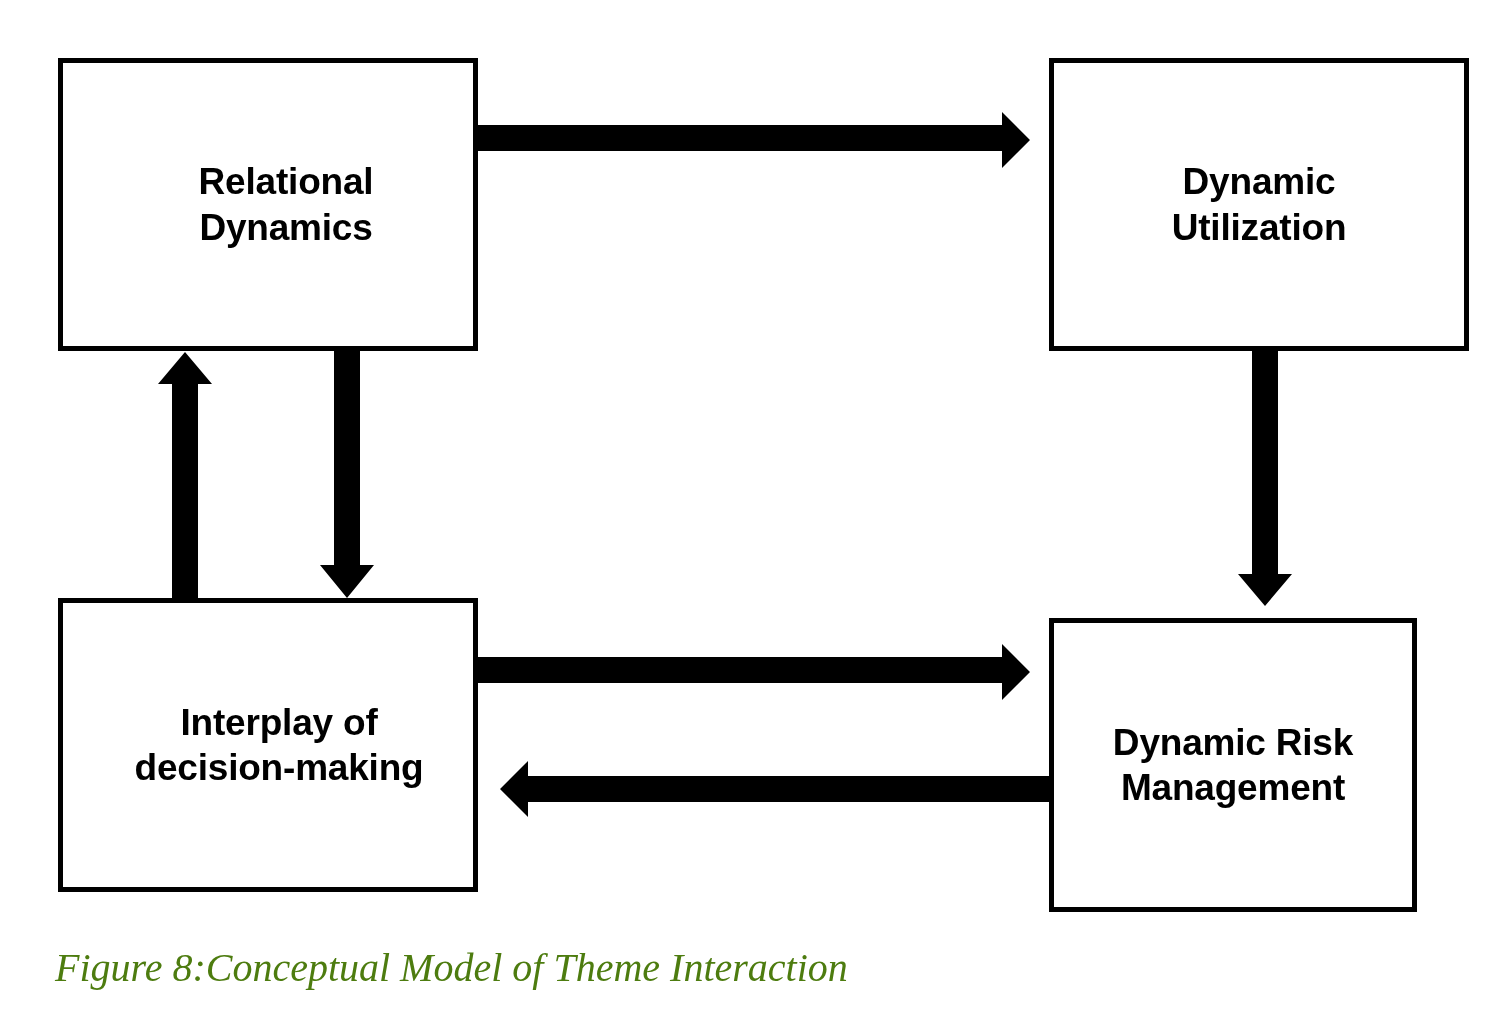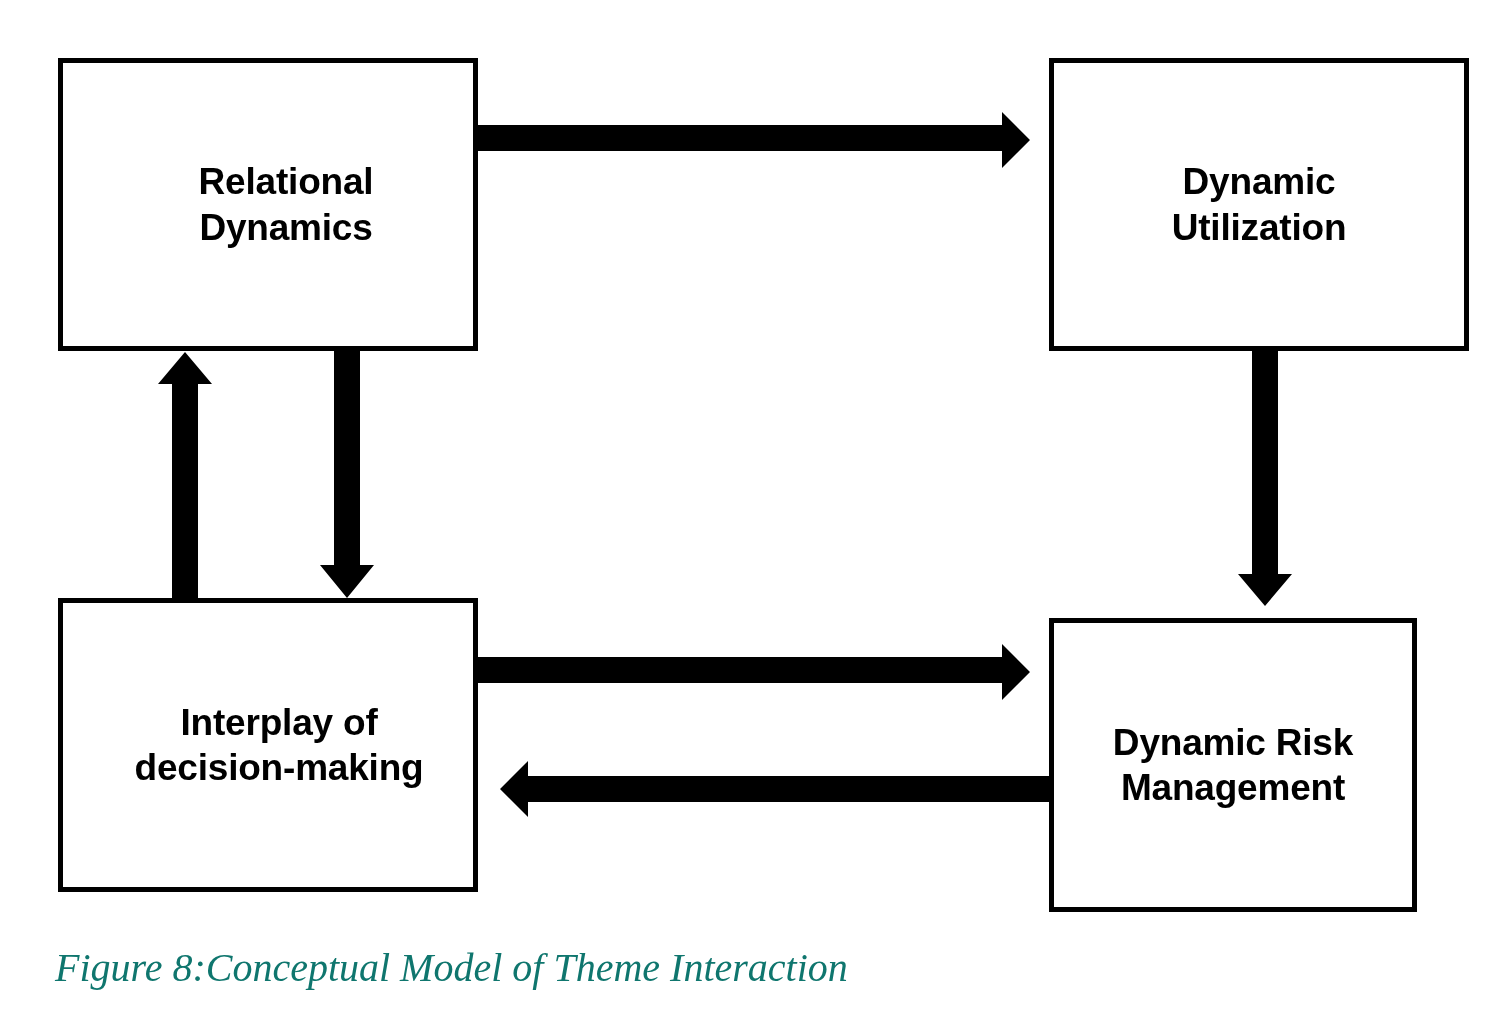--- a/index.html
+++ b/index.html
@@ -100,21 +100,21 @@
 
   .caption {
     position: absolute;
     left: 55px;
     top: 946px;
     width: 1300px;
     font-family: "Liberation Serif", serif;
     font-style: italic;
     font-size: 40px;
     line-height: 1.1;
-    color: #0f766e;
+    color: #4d7c0f;
     white-space: nowrap;
   }
 </style>
 </head>
 <body>
 
 <div id="figure-root">
 
   <div class="diagram-canvas">
 

